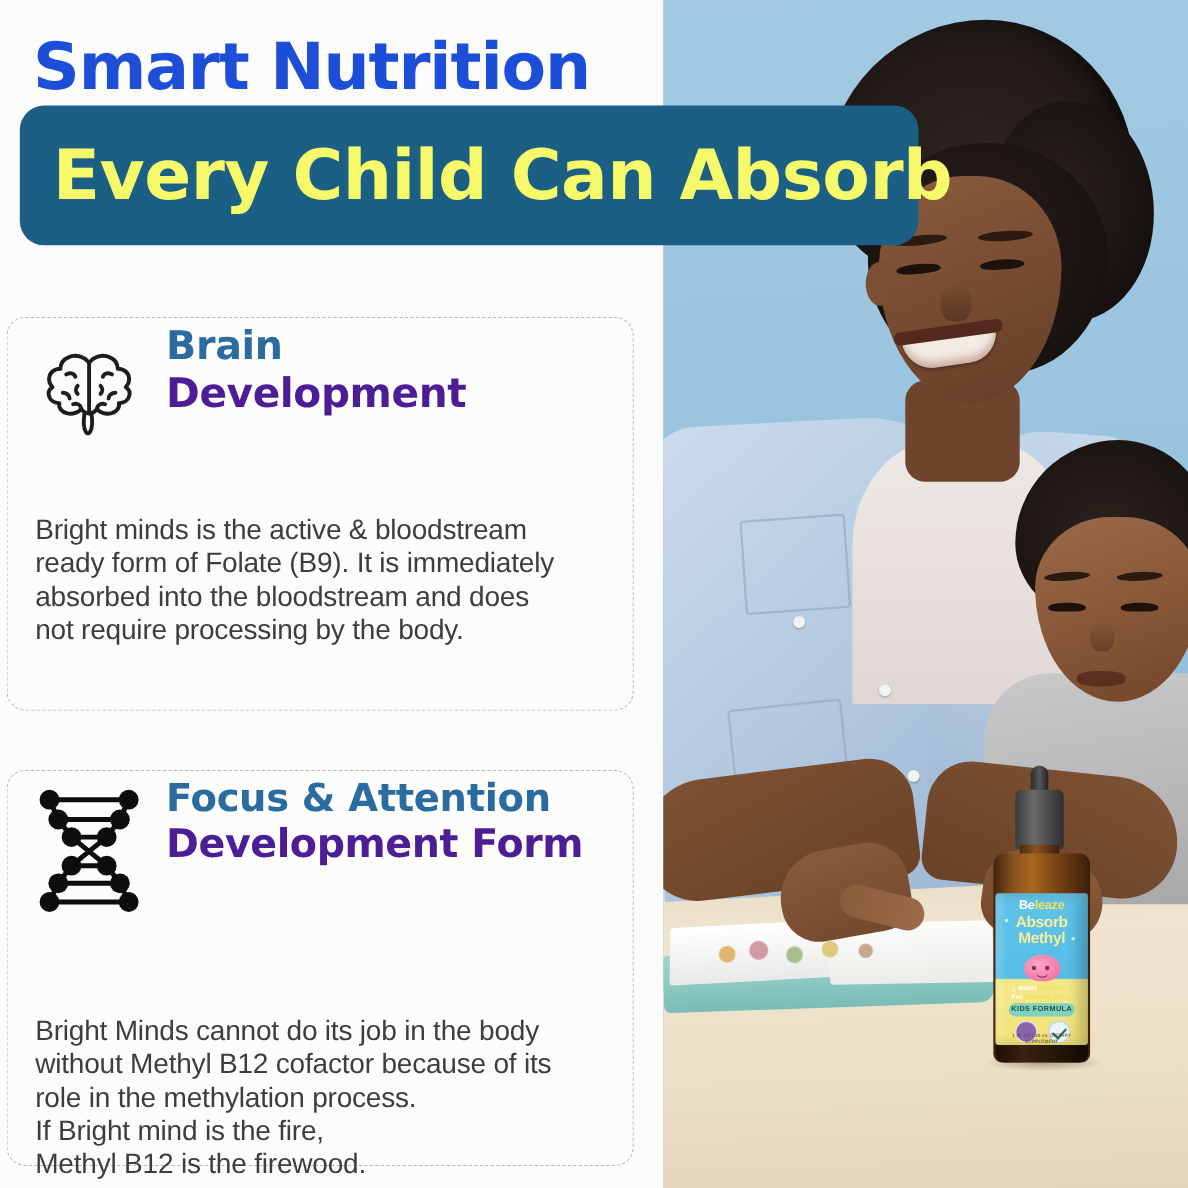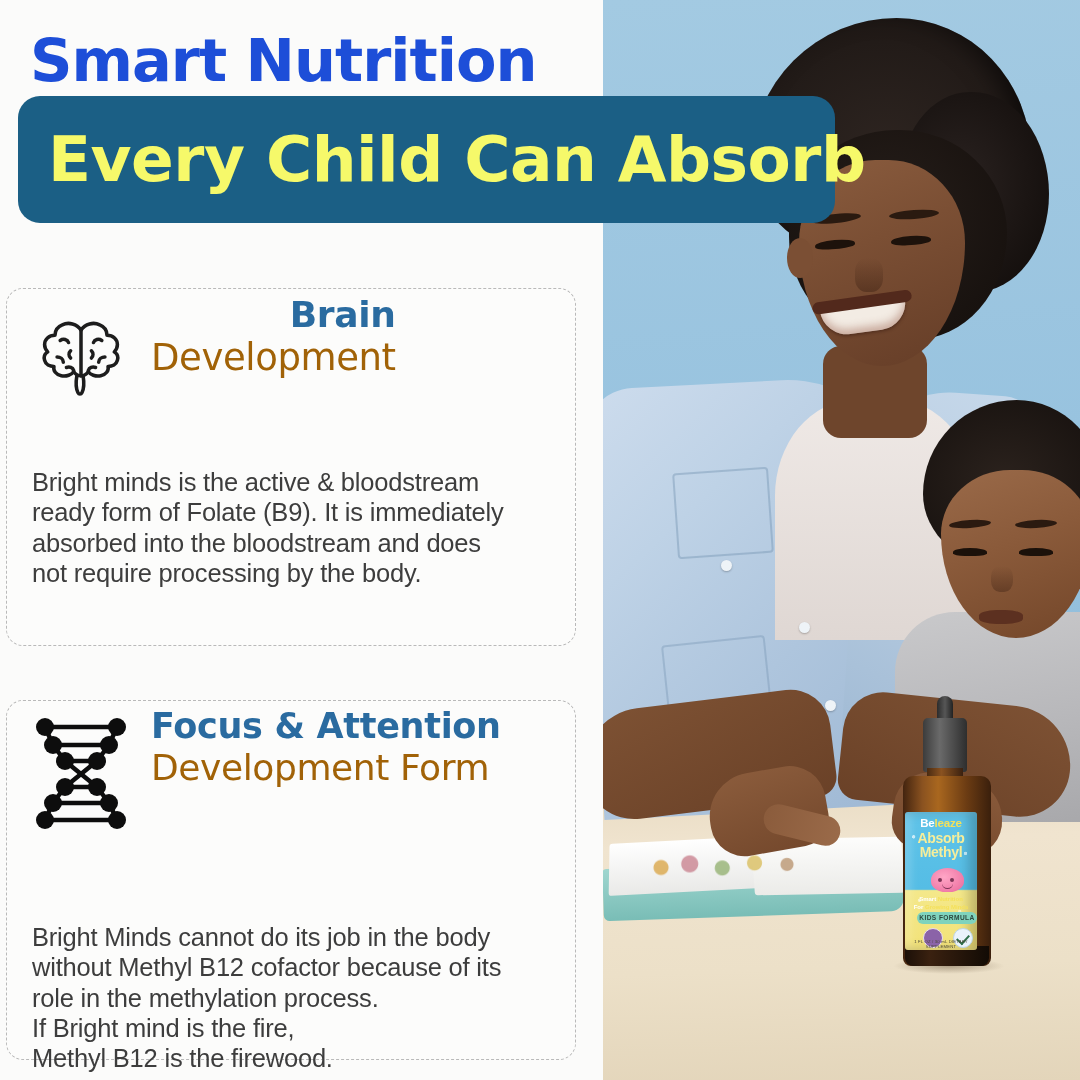--- a/index.html
+++ b/index.html
@@ -48,24 +48,23 @@
 
   .card-head{position:relative;height:120px;}
   .card-icon{position:absolute;left:22px;top:14px;width:104px;height:104px;}
   #card-focus .card-icon{left:24px;top:16px;width:100px;height:112px;}
 
   .card-titles{position:absolute;left:144px;top:6px;}
   .title-sub{
     font-size:36px;font-weight:bold;color:#2a6ba0;line-height:1.12;
     letter-spacing:-0.3px;
     font-family:"DejaVu Sans","Liberation Sans",sans-serif;
-    text-align:right;
   }
   .title-main{
-    font-size:37px;font-weight:normal;color:#a16207;line-height:1.12;
+    font-size:37px;font-weight:bold;color:#4c1d95;line-height:1.12;
     letter-spacing:-0.4px;margin-top:2px;
     font-family:"DejaVu Sans","Liberation Sans",sans-serif;
   }
   #card-focus .title-sub{font-size:35px;}
   #card-focus .title-main{font-size:36px;}
 
   .card-body{
     position:absolute;left:25px;right:18px;
     font-size:25.5px;line-height:1.19;color:#3d3d3d;
     white-space:pre-line;letter-spacing:-0.2px;
@@ -194,21 +193,21 @@
   .bottle{position:absolute;left:296px;top:718px;width:96px;height:250px;}
   .b-cap{position:absolute;left:24px;top:0;width:44px;height:54px;
     background:linear-gradient(90deg,#3c3c3c,#6a6a6a 38%,#2e2e2e);border-radius:5px 5px 3px 3px;}
   .b-stem{position:absolute;left:38px;top:-22px;width:16px;height:26px;
     background:linear-gradient(90deg,#2c2c2c,#565656,#222);border-radius:8px 8px 2px 2px;}
   .b-neck{position:absolute;left:28px;top:50px;width:36px;height:14px;
     background:linear-gradient(90deg,#4a2b12,#8a5220 40%,#3a2110);}
   .b-glass{position:absolute;left:4px;top:58px;width:88px;height:190px;
     background:linear-gradient(90deg,#43240f 0%,#8a5220 22%,#a9671f 40%,#6c3c13 72%,#3a1f0c 100%);
     border-radius:10px 10px 8px 8px;}
-  .b-label{position:absolute;left:6px;top:94px;width:72px;height:138px;
+  .b-label{position:absolute;left:6px;top:94px;width:84px;height:138px;
     background:linear-gradient(180deg,#5fc3e8 0%,#55bde5 56%,#f4e88a 57%,#f2e278 100%);
     border-radius:3px;overflow:hidden;
     box-shadow:inset -8px 0 12px rgba(0,0,0,.22), inset 6px 0 8px rgba(255,255,255,.18);}
   .b-brand{position:absolute;left:0;right:0;top:5px;text-align:center;
     font-size:11.5px;font-weight:bold;color:#ffffff;letter-spacing:-0.2px;}
   .b-brand i{font-style:normal;color:#f4e05a;}
   .b-name{position:absolute;left:0;right:0;top:19px;text-align:center;
     font-size:14px;font-weight:bold;color:#f6ee9a;line-height:1.0;letter-spacing:-0.3px;}
   .b-brain{position:absolute;left:26px;top:56px;width:33px;height:24px;
     background:radial-gradient(ellipse at 40% 38%,#ffa6c6 0%,#f07ba8 70%,#e0629a 100%);

